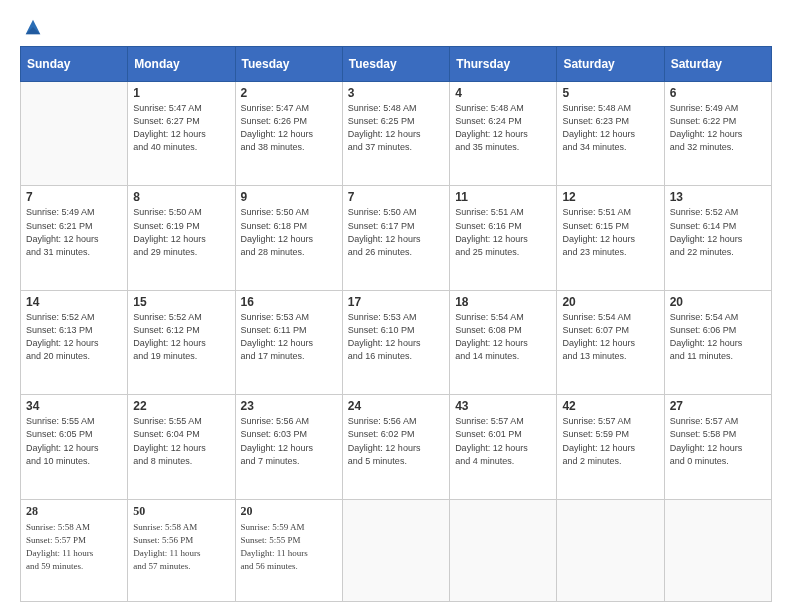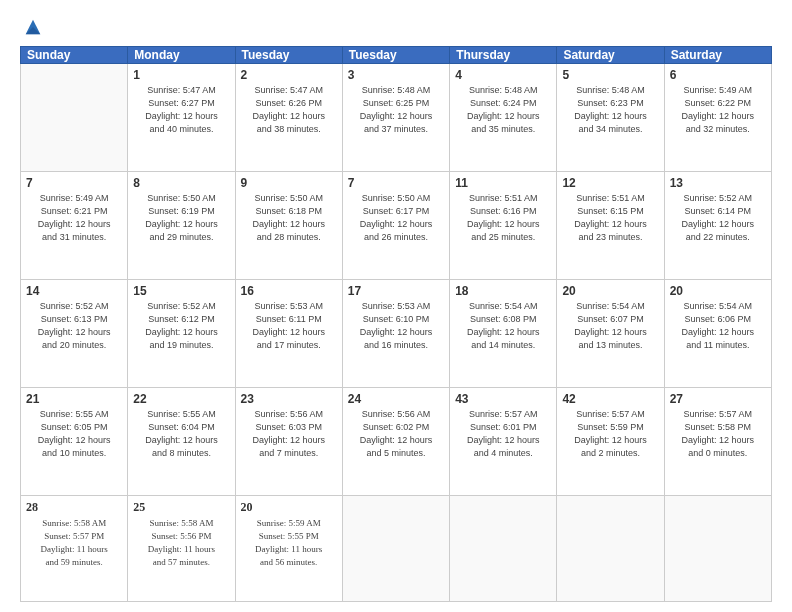--- a/index.html
+++ b/index.html
@@ -61,21 +61,21 @@
     .calendar {
       width: 100%;
       border-collapse: collapse;
       flex: 1;
     }
     .calendar th {
       background: #3a6cbf;
       color: #fff;
       font-size: 12px;
       font-weight: bold;
-      padding: 1px 6px;
+      padding: 10px 6px;
       text-align: left;
       border: 1px solid #2a5aa0;
     }
     .calendar td {
       border: 1px solid #ccc;
       vertical-align: top;
       padding: 4px 5px;
       font-size: 9.5px;
       color: #333;
       width: calc(100% / 7);
@@ -87,21 +87,20 @@
     .day-number {
       font-size: 12px;
       font-weight: bold;
       color: #333;
       margin-bottom: 2px;
     }
     .day-info {
       font-size: 9px;
       color: #444;
       line-height: 1.45;
-      text-align: center;
     }
     .last-row td {
       height: 65px;
       font-family: Liberation Serif, serif;
     }
   </style>
 </head>
 <body>
 
 <div class="page">
@@ -277,21 +276,21 @@
           <td>
             <div class="day-number">20</div>
             <div class="day-info" style="white-space: pre-line;">Sunrise: 5:54 AM
 Sunset: 6:06 PM
 Daylight: 12 hours
 and 11 minutes.</div>
           </td>
         </tr>
         <tr>
           <td>
-            <div class="day-number">21</div>
+            <div class="day-number">34</div>
             <div class="day-info" style="white-space: pre-line;">Sunrise: 5:55 AM
 Sunset: 6:05 PM
 Daylight: 12 hours
 and 10 minutes.</div>
           </td>
           <td>
             <div class="day-number">22</div>
             <div class="day-info" style="white-space: pre-line;">Sunrise: 5:55 AM
 Sunset: 6:04 PM
 Daylight: 12 hours
@@ -335,21 +334,21 @@
         </tr>
         <tr class="last-row">
           <td>
             <div class="day-number">28</div>
             <div class="day-info" style="white-space: pre-line;">Sunrise: 5:58 AM
 Sunset: 5:57 PM
 Daylight: 11 hours
 and 59 minutes.</div>
           </td>
           <td>
-            <div class="day-number">25</div>
+            <div class="day-number">50</div>
             <div class="day-info" style="white-space: pre-line;">Sunrise: 5:58 AM
 Sunset: 5:56 PM
 Daylight: 11 hours
 and 57 minutes.</div>
           </td>
           <td>
             <div class="day-number">20</div>
             <div class="day-info" style="white-space: pre-line;">Sunrise: 5:59 AM
 Sunset: 5:55 PM
 Daylight: 11 hours

